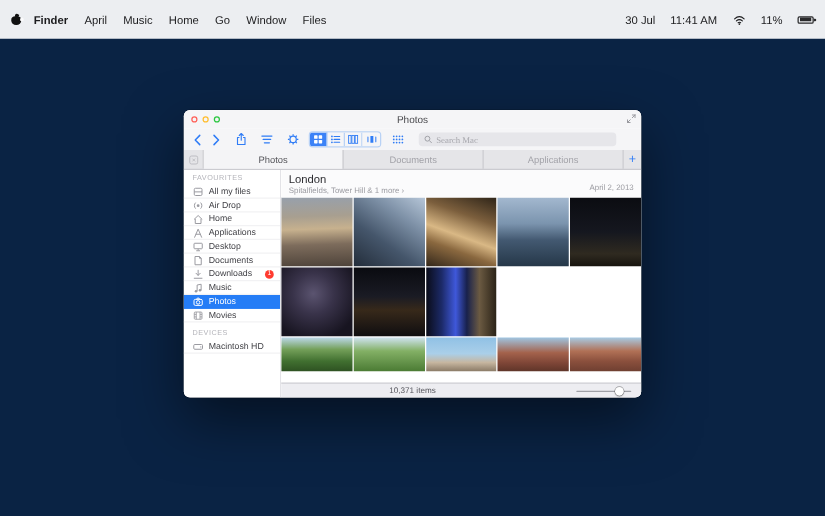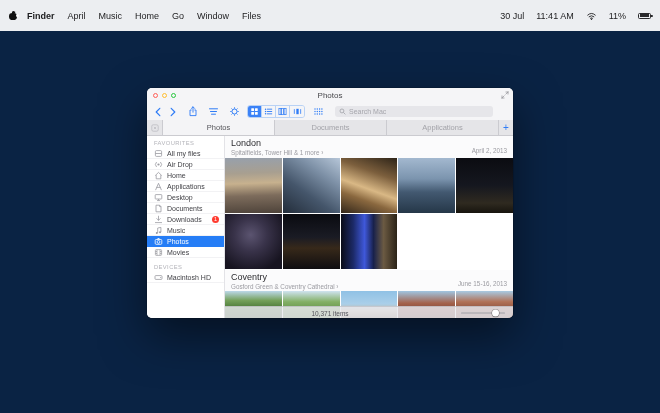--- a/index.html
+++ b/index.html
@@ -45,21 +45,21 @@
   
   .toolbar{height:17px;background:#f5f5f7;display:flex;align-items:center;padding:0 7px;color:#2f7cf6}
   .tbi{display:flex;align-items:center;justify-content:center;margin-right:7px;line-height:0;cursor:default}
   .seg{display:flex;border:1px solid #b9d2f5;border-radius:3px;overflow:hidden;margin-right:8px}
   .seg .sbtn{width:14px;height:11px;background:#f5f5f7;border:none;border-right:1px solid #b9d2f5;color:#2f7cf6;
     display:flex;align-items:center;justify-content:center;padding:0;line-height:0}
   .seg .sbtn:last-child{border-right:none}
   .seg .sbtn.active{background:#3b82f7;color:#fff}
   .search{width:158px;height:11px;margin-left:4px;background:#e6e6ea;border-radius:3px;display:flex;align-items:center;
     padding:0 4px;gap:3px;color:#9fa0a6}
-  .search input{border:none;background:transparent;font-size:7px;color:#55555a;width:100%;outline:none;font-family:Liberation Sans, sans-serif}
+  .search input{border:none;background:transparent;font-size:7px;color:#55555a;width:100%;outline:none;font-family:Liberation Serif, serif}
   .search input::placeholder{color:#a6a6ac}
 
   
   .tabbar{height:16px;background:#e5e5e8;border-bottom:1px solid #cbcbd0;display:flex;align-items:stretch;
     font-size:7.5px;color:#a3a3a9}
   .tabclose{width:15px;display:flex;align-items:center;justify-content:center;color:#b8b8be;line-height:0}
   .tab{flex:1;display:flex;align-items:center;justify-content:center;border-left:1px solid #cbcbd0;cursor:default}
   .tab.active{background:#f4f4f6;color:#55555a}
   .tabadd{width:15px;display:flex;align-items:center;justify-content:center;border-left:1px solid #cbcbd0;
     color:#2f7cf6;font-size:10px;cursor:default}
@@ -391,25 +391,20 @@
         <div class="ph" style="background: linear-gradient(200deg, rgb(46, 36, 24) 0%, rgb(124, 95, 61) 30%, rgb(217, 184, 133) 55%, rgb(138, 104, 63) 72%, rgb(51, 39, 26) 100%);"></div>
         <div class="ph" style="background: linear-gradient(rgb(163, 184, 207) 0%, rgb(123, 148, 174) 38%, rgb(67, 89, 113) 62%, rgb(37, 55, 72) 100%);"></div>
         <div class="ph" style="background: linear-gradient(rgb(11, 12, 17) 0%, rgb(21, 23, 31) 50%, rgb(47, 42, 32) 82%, rgb(23, 20, 14) 100%);"></div>
       </div>
       <div class="grow">
         <div class="ph" style="background: radial-gradient(circle at 45% 38%, rgb(91, 84, 112) 0%, rgb(57, 51, 74) 35%, rgb(23, 20, 32) 80%);"></div>
         <div class="ph" style="background: linear-gradient(rgb(10, 11, 16) 0%, rgb(26, 27, 36) 42%, rgb(55, 41, 26) 62%, rgb(15, 13, 16) 100%);"></div>
         <div class="ph" style="background: linear-gradient(90deg, rgb(10, 12, 24) 0%, rgb(28, 42, 104) 22%, rgb(63, 88, 218) 42%, rgb(24, 33, 76) 58%, rgb(107, 90, 66) 76%, rgb(43, 35, 23) 100%);"></div>
       </div>
 
-      <div class="ghead ghead2">
-        <div class="gtitle">Coventry</div>
-        <div class="gsub">Gosford Green &amp; Coventry Cathedral ›</div>
-        <div class="gdate">June 15-16, 2013</div>
-      </div>
       <div class="strip">
         <div class="ph2" style="background: linear-gradient(rgb(188, 216, 233) 0%, rgb(116, 160, 90) 35%, rgb(65, 112, 48) 70%, rgb(46, 82, 34) 100%);"></div>
         <div class="ph2" style="background: linear-gradient(rgb(207, 227, 240) 0%, rgb(131, 176, 101) 40%, rgb(75, 123, 52) 100%);"></div>
         <div class="ph2" style="background: linear-gradient(rgb(144, 193, 229) 0%, rgb(170, 207, 233) 48%, rgb(198, 182, 160) 74%, rgb(139, 123, 103) 100%);"></div>
         <div class="ph2" style="background: linear-gradient(rgb(160, 197, 225) 0%, rgb(164, 98, 76) 45%, rgb(127, 70, 55) 75%, rgb(95, 53, 41) 100%);"></div>
         <div class="ph2" style="background: linear-gradient(rgb(168, 202, 227) 0%, rgb(177, 113, 86) 40%, rgb(139, 80, 61) 70%, rgb(111, 63, 49) 100%);"></div>
       </div>
     </div>
 
     <div class="statusbar">

